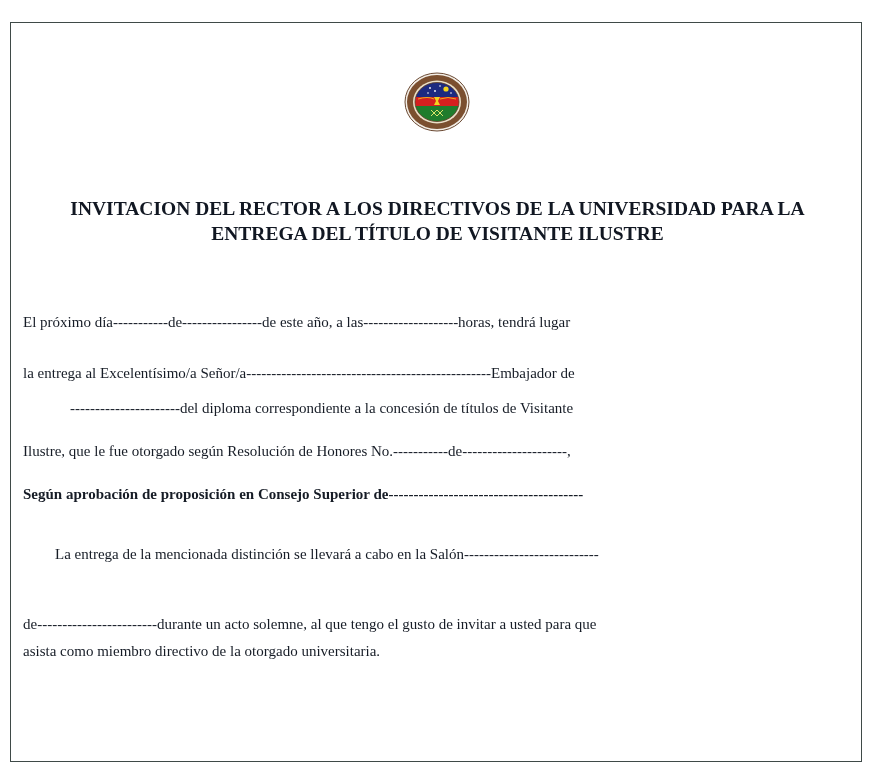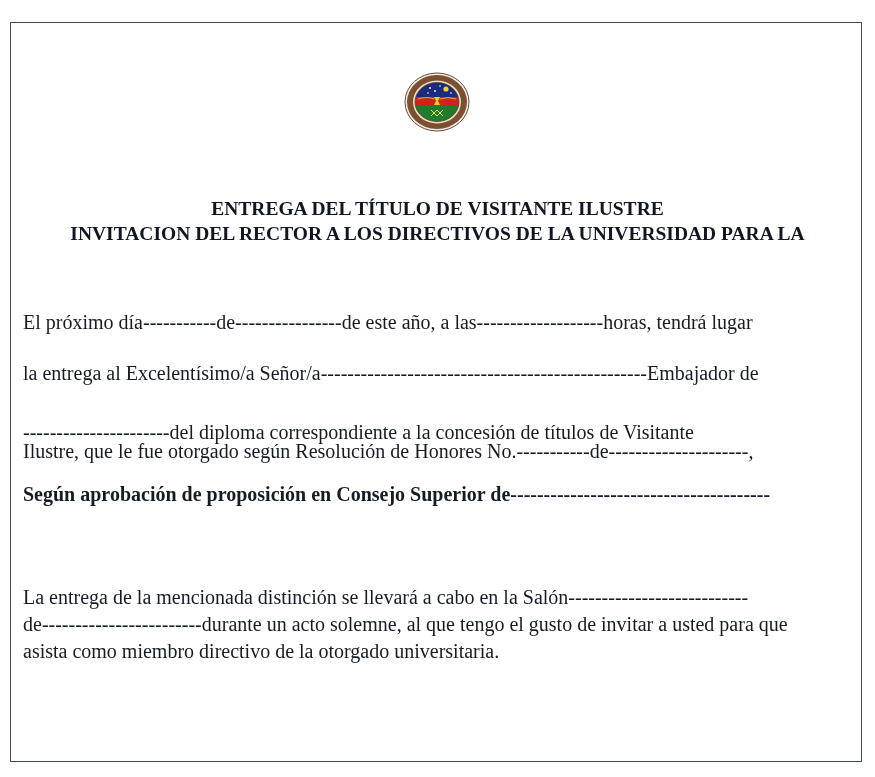--- a/index.html
+++ b/index.html
@@ -39,21 +39,21 @@
       width: 815px;
       text-align: center;
       font-weight: bold;
       font-size: 19.5px;
       line-height: 25px;
       color: #111722;
     }
     .para-line {
       position: absolute;
       left: 23px;
-      font-size: 20px;
+      font-size: 15px;
       line-height: 22px;
       white-space: nowrap;
       color: #161c26;
     }
   </style>
 </head>
 <body>
 
 <div class="page-frame"></div>
 
@@ -78,25 +78,25 @@
       <path d="M30 25 L36 25 L34 29 L36 33 L30 33 L32 29 Z" fill="#f2d41e"></path>
       <path d="M27 38 L33 44 L39 38 M27 44 L33 38 L39 44" stroke="#d9e36a" stroke-width="1" fill="none"></path>
       <path d="M14 27 Q24 24 30 27" stroke="#f0d020" stroke-width="0.8" fill="none"></path>
       <path d="M36 27 Q44 24 52 27" stroke="#f0d020" stroke-width="0.8" fill="none"></path>
     </g>
     <ellipse cx="33" cy="30" rx="22" ry="19.5" fill="none" stroke="#5b3a22" stroke-width="0.8"></ellipse>
   </svg>
 </div>
 
 <div class="title">
+  <div>INVITACION DEL RECTOR A LOS DIRECTIVOS DE LA UNIVERSIDAD PARA LA</div>
   <div>ENTREGA DEL TÍTULO DE VISITANTE ILUSTRE</div>
-  <div>INVITACION DEL RECTOR A LOS DIRECTIVOS DE LA UNIVERSIDAD PARA LA</div>
 </div>
 
 <div class="para-line" style="top:311px;">El próximo día-----------de----------------de este año, a las-------------------horas, tendrá lugar</div>
 <div class="para-line" style="top:354px;margin-top:8px;">la entrega al Excelentísimo/a Señor/a-------------------------------------------------Embajador de</div>
-<div class="para-line" style="top:421px;">----------------------del diploma correspondiente a la concesión de títulos de Visitante</div>
+<div class="para-line" style="top:397px;margin-left:47px;">----------------------del diploma correspondiente a la concesión de títulos de Visitante</div>
 <div class="para-line" style="top:440px;">Ilustre, que le fue otorgado según Resolución de Honores No.-----------de---------------------,</div>
 <div class="para-line" style="top:483px;font-weight:bold;">Según aprobación de proposición en Consejo Superior de---------------------------------------</div>
 
-<div class="para-line" style="top:586px;">La entrega de la mencionada distinción se llevará a cabo en la Salón---------------------------</div>
+<div class="para-line" style="top:543px;margin-left:32px;">La entrega de la mencionada distinción se llevará a cabo en la Salón---------------------------</div>
 <div class="para-line" style="top:613px;">de------------------------durante un acto solemne, al que tengo el gusto de invitar a usted para que</div>
 <div class="para-line" style="top:640px;">asista como miembro directivo de la otorgado universitaria.</div>
 
 </body></html>

